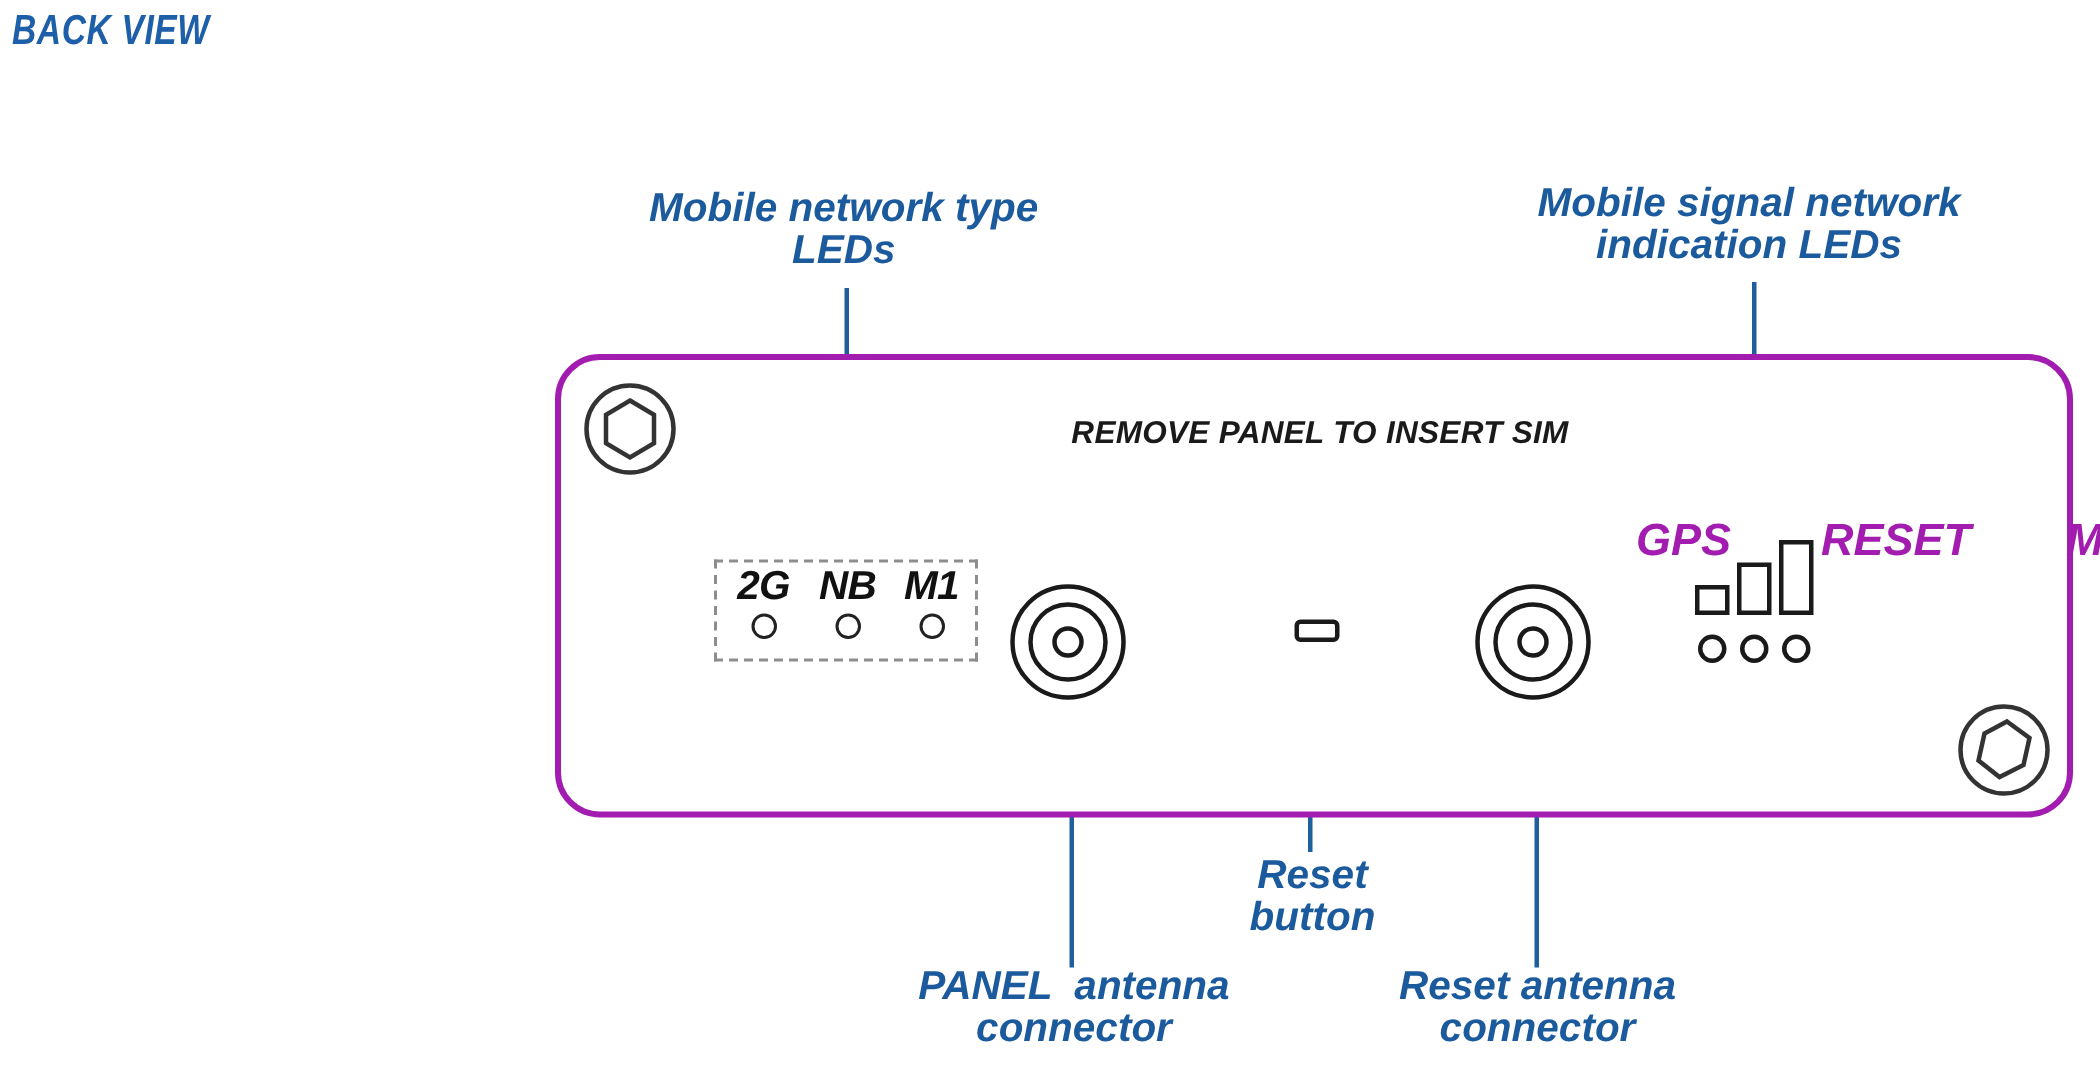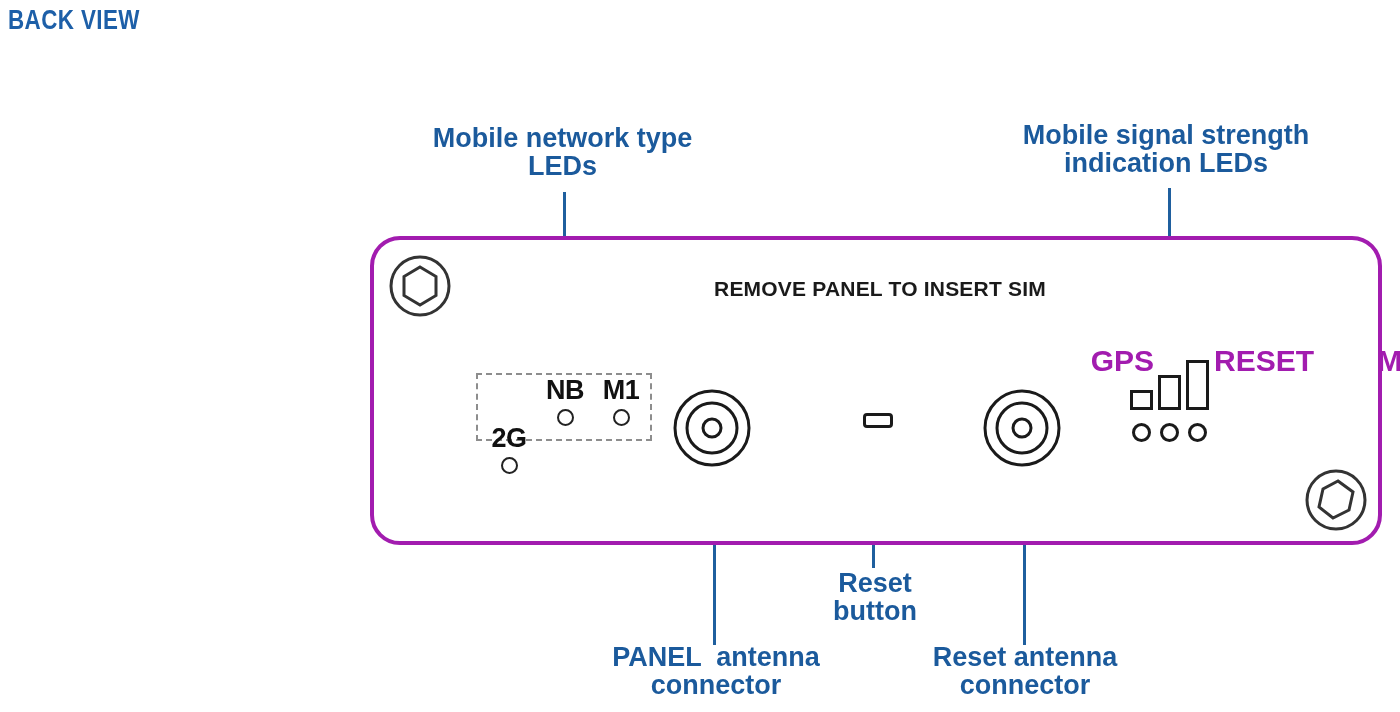--- a/index.html
+++ b/index.html
@@ -13,20 +13,21 @@
     position: relative;
     overflow: hidden;
     font-family: "Liberation Sans", sans-serif;
   }
 
   #stage {
     position: absolute;
     left: 0; top: 0;
     width: 1400px;
     height: 712px;
+    font-style: italic;
   }
 
   
   #view-title {
     position: absolute;
     left: 8px;
     top: 4px;
     font-family: "Liberation Sans", sans-serif;
     font-size: 28px;
     font-weight: bold;
@@ -107,21 +108,21 @@
     height: 68px;
     border: 2px dashed #8d8d8d;
     box-sizing: border-box;
   }
   .led-col {
     position: absolute;
     top: 2px;
     width: 54px;
     text-align: center;
   }
-  #led-col-2g { left: 4px; margin-top: 48px; }
+  #led-col-2g { left: 4px; }
   #led-col-nb { left: 60px; }
   #led-col-m1 { left: 116px; }
   .led-text {
     font-size: 27px;
     font-weight: bold;
     color: #111111;
     line-height: 1;
     letter-spacing: -0.5px;
   }
   .led-dot {
@@ -195,21 +196,21 @@
 </style>
 </head>
 <body>
 
 <div id="stage">
 
   <div id="view-title">BACK VIEW</div>
 
   <div class="callout" id="callout-network-type">Mobile network type
 LEDs</div>
-  <div class="callout" id="callout-signal">Mobile signal strength
+  <div class="callout" id="callout-signal">Mobile signal network
 indication LEDs</div>
   <div class="callout" id="callout-reset">Reset
 button</div>
   <div class="callout" id="callout-gnss">PANEL  antenna
 connector</div>
   <div class="callout" id="callout-mobile-ant">Reset antenna
 connector</div>
 
   <div class="leader" id="leader-network-type"></div>
   <div class="leader" id="leader-signal"></div>

